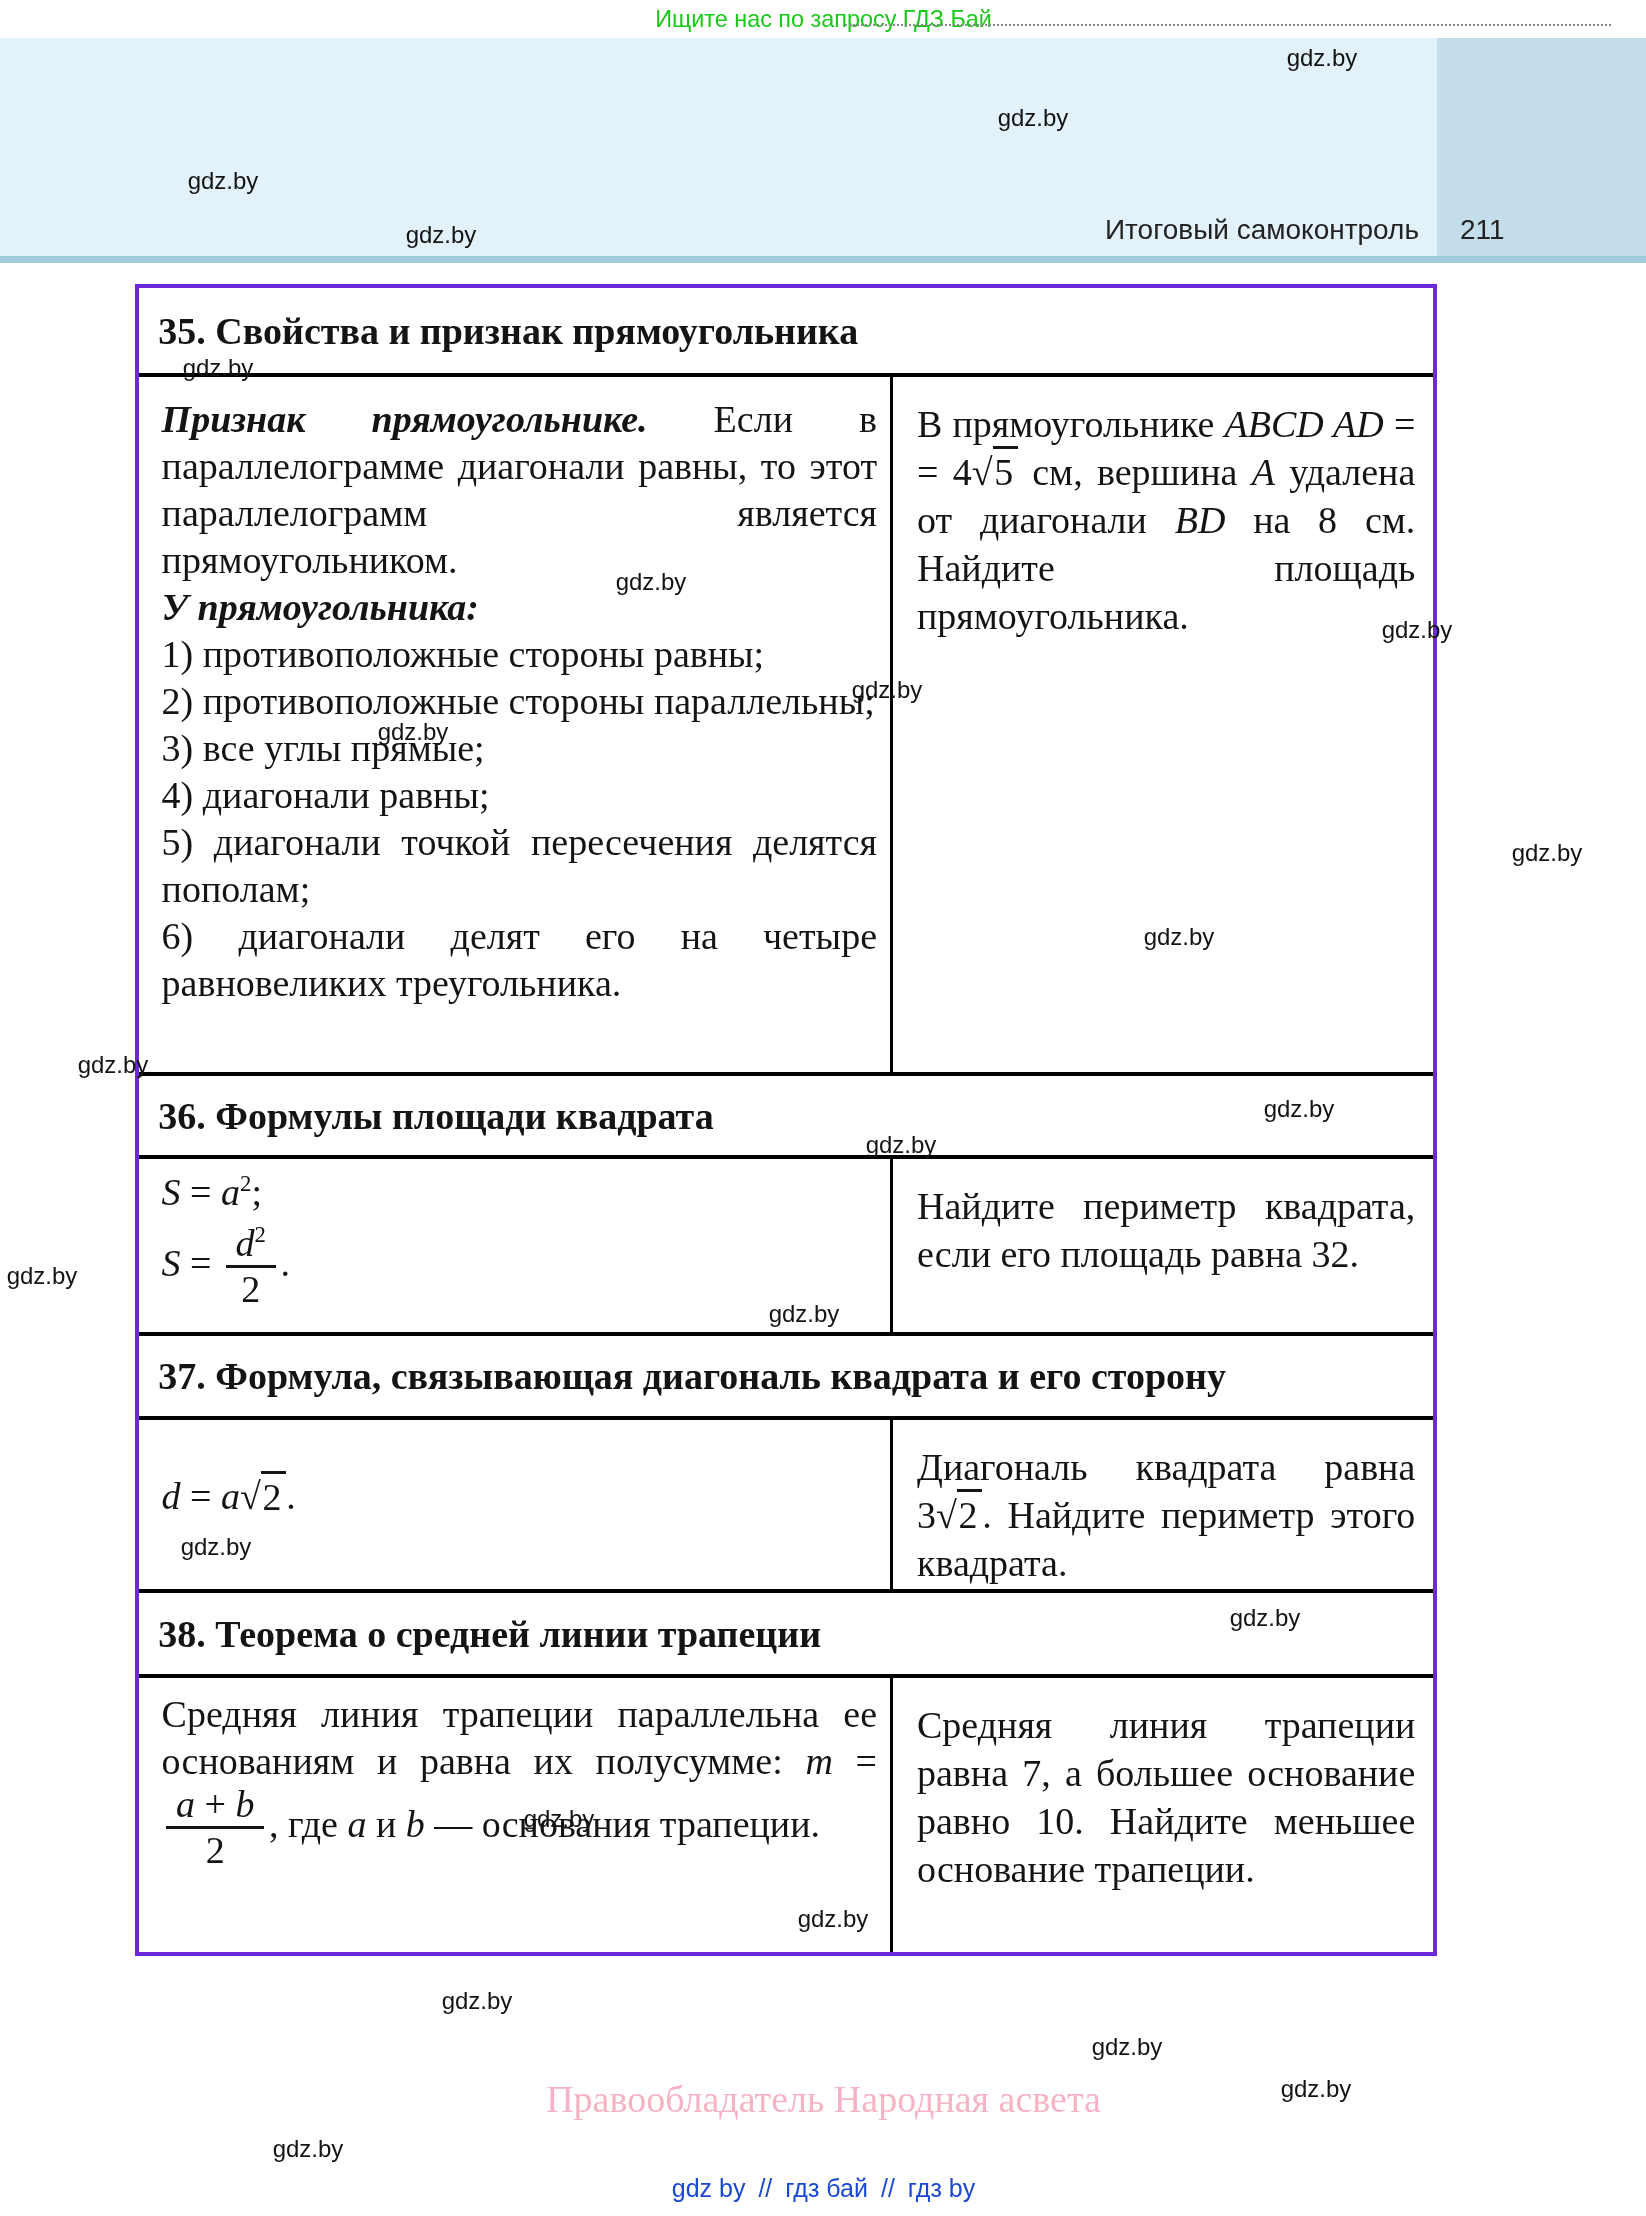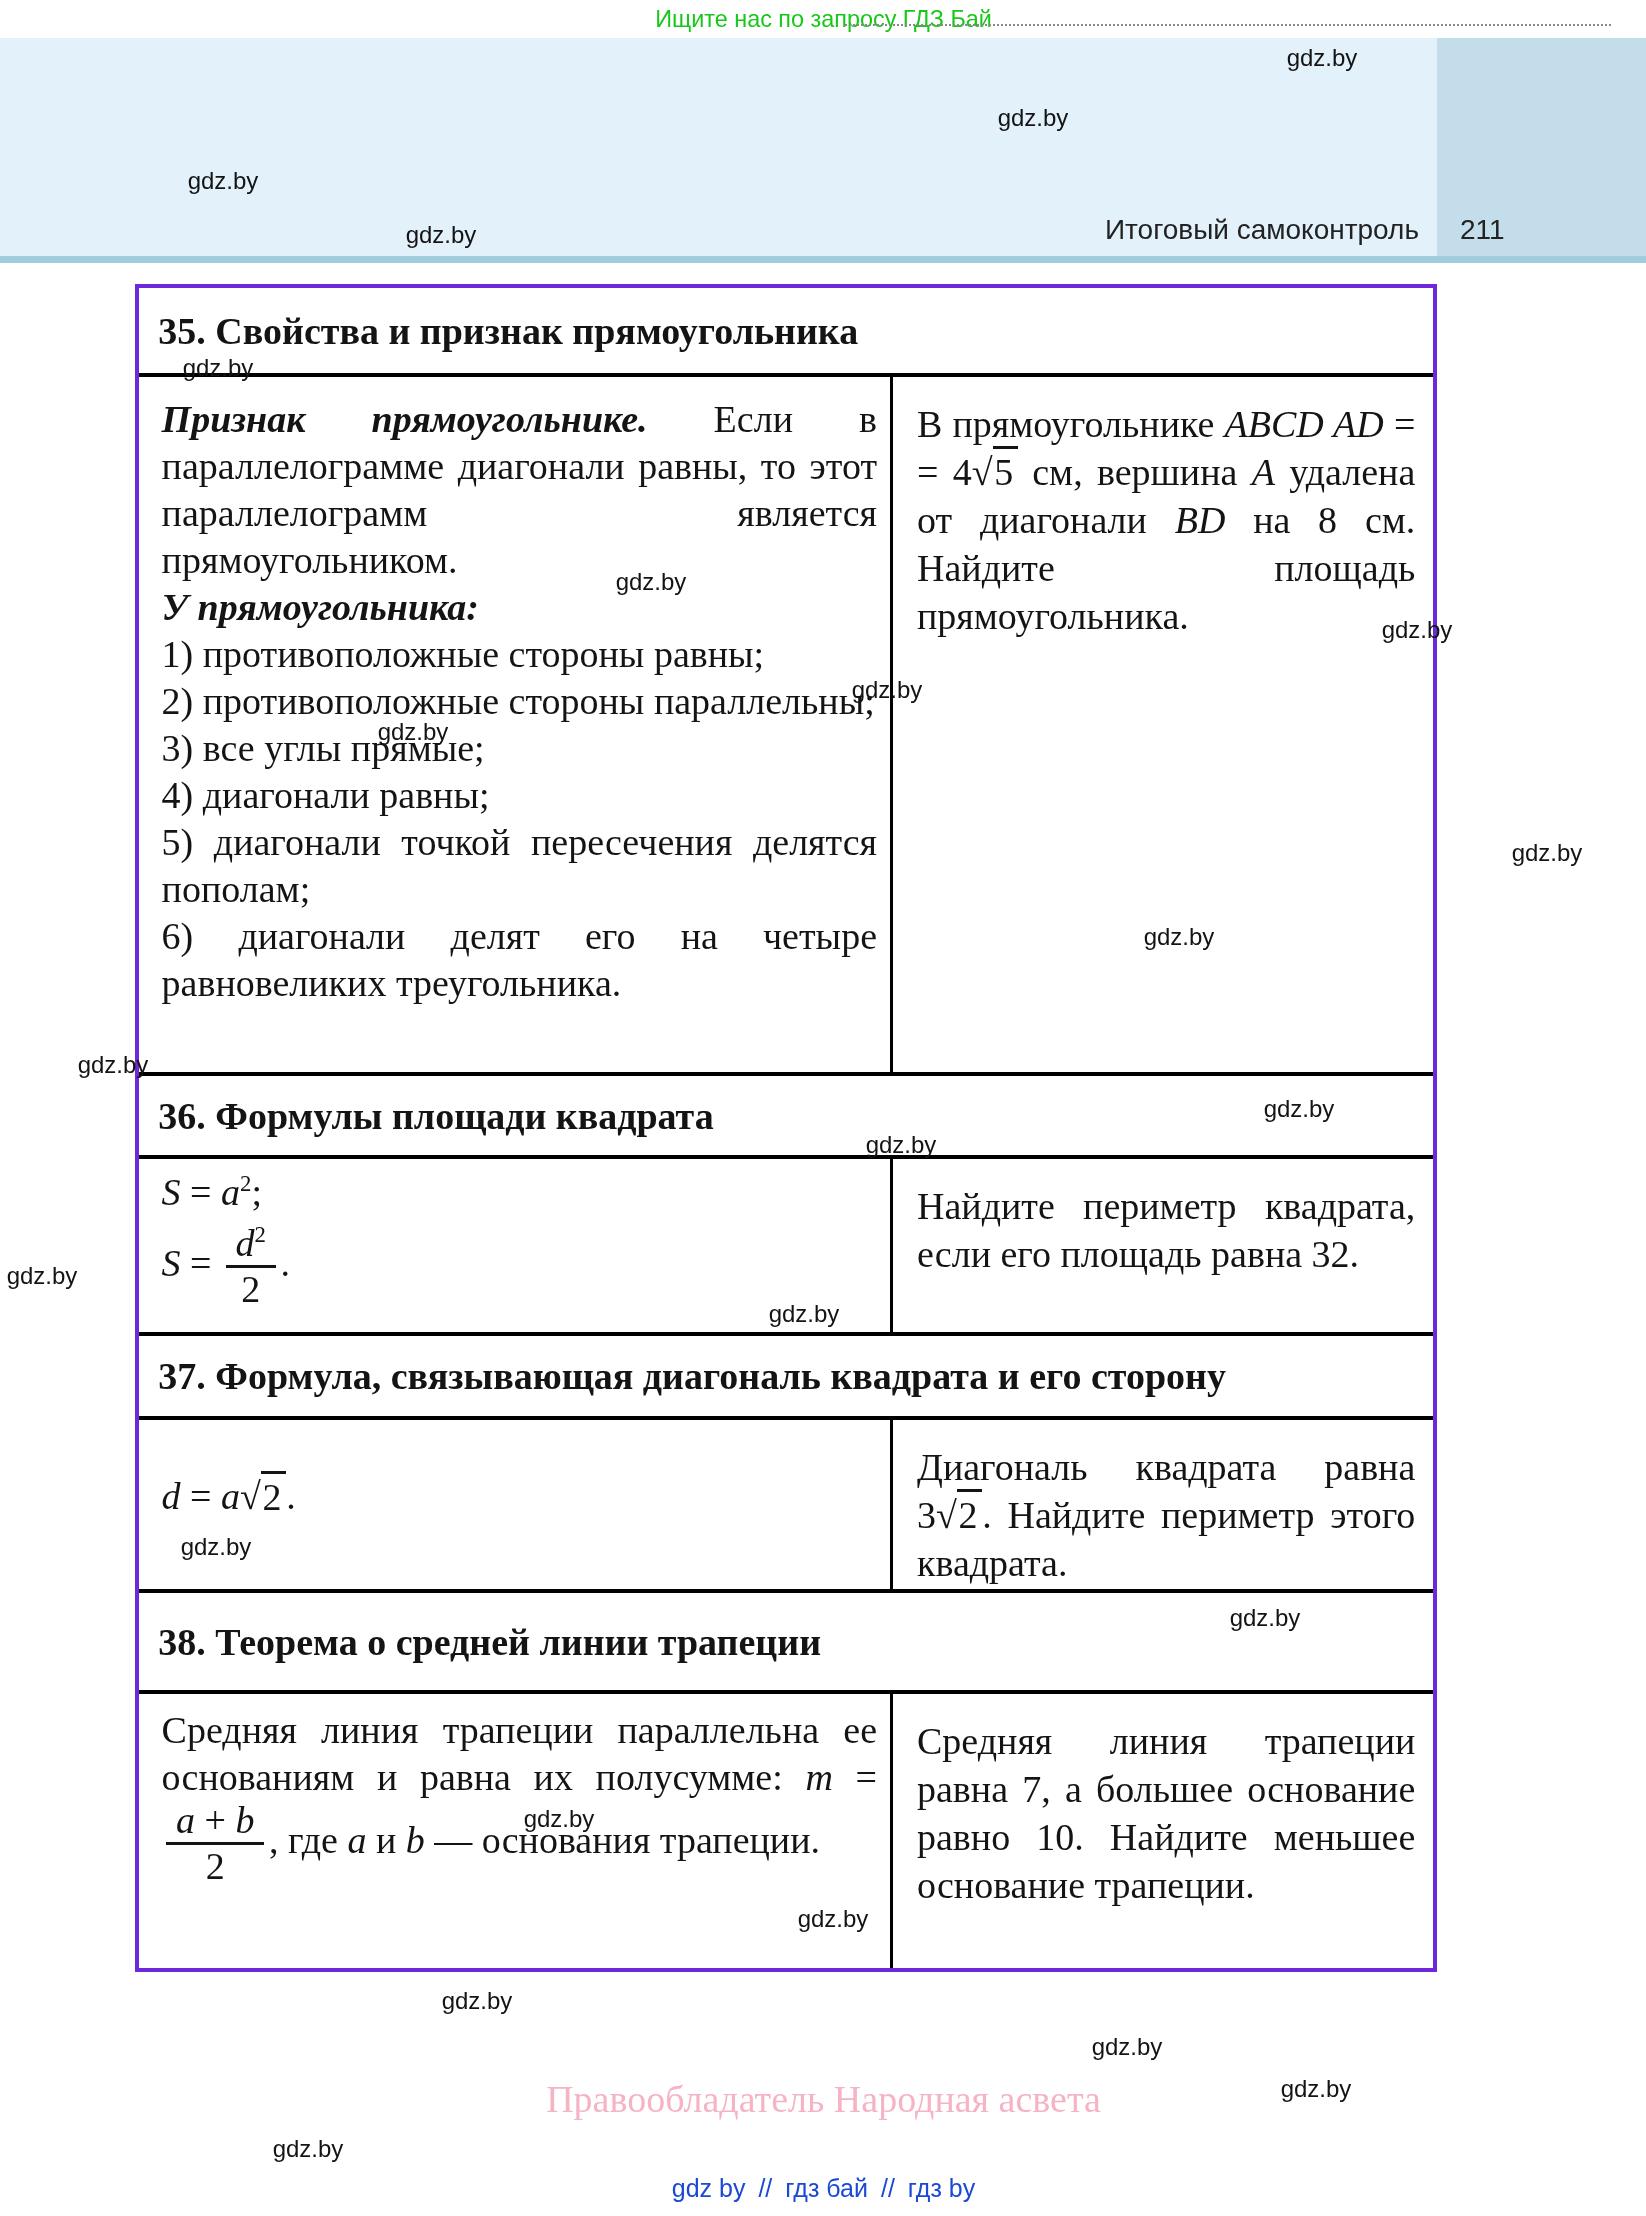--- a/index.html
+++ b/index.html
@@ -20,21 +20,21 @@
             font-family:"Liberation Sans",sans-serif;font-size:28px;color:#222;}
   .page-num{position:absolute;left:1460px;bottom:9.7px;
             font-family:"Liberation Sans",sans-serif;font-size:28px;color:#222;}
 
   
   .table{position:absolute;left:135px;top:284px;width:1302px;
          border:4px solid #6d28d9;box-sizing:border-box;background:#fff;}
   .trow{box-sizing:border-box;}
   .trow + .trow{border-top:4px solid #000;}
   .r1{height:85px}.r2{height:699px}.r3{height:83px}.r4{height:177px}
-  .r5{height:84px}.r6{height:173px}.r7{height:101px}.r8{height:278px}
+  .r5{height:84px}.r6{height:173px}.r7{height:85px}.r8{height:278px}
   .hrow{display:flex;align-items:center;padding-left:19.3px;
         font-weight:bold;font-size:38px;color:#141414;}
   .crow{display:flex;align-items:stretch;}
   .cl{width:754px;border-right:3.2px solid #000;box-sizing:border-box;
       padding:19.3px 13px 0 22.6px;}
   .cr{flex:1;box-sizing:border-box;padding:22.6px 17.7px 0 24px;}
 
   p{margin:0;font-size:38px;line-height:47px;color:#141414;}
   .cr p{line-height:48px;}
   .just{text-align:justify;}

